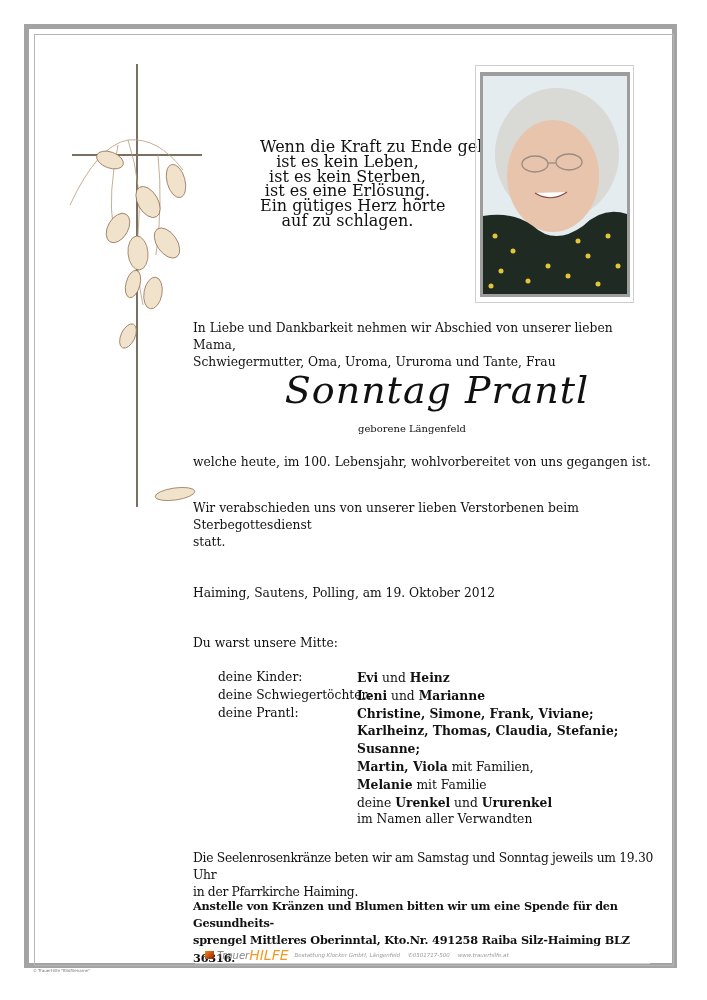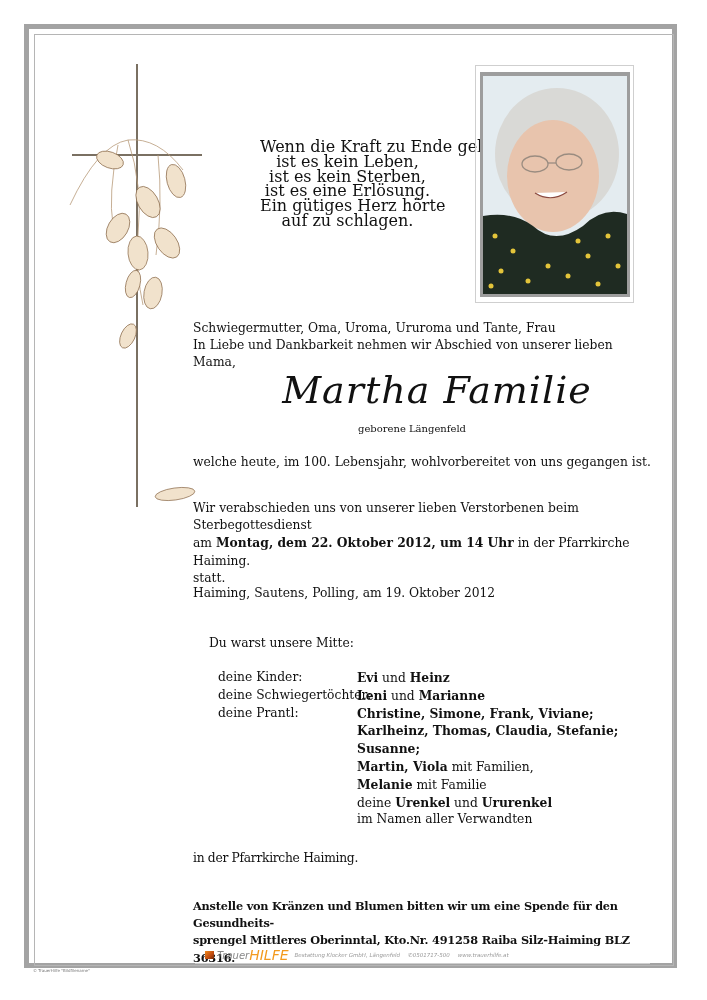--- a/index.html
+++ b/index.html
@@ -42,21 +42,21 @@
   .name {
     position: absolute; left: 282px; top: 368px; width: 310px; text-align: center;
     font-family: "DejaVu Serif", serif; font-style: italic; font-size: 38px; letter-spacing: 1px; color: #111;
   }
   .nee { position: absolute; left: 358px; top: 423px; font-family: "DejaVu Serif", serif; font-size: 10px; color: #111; }
   .p2 { top: 454px; width: 460px; }
   .p3 { top: 500px; width: 462px; }
   .p3 b { font-weight: bold; }
   .p3 .cond { letter-spacing: -0.45px; word-spacing: -1px; }
   .p4 { top: 585px; }
-  .p5 { top: 635px; margin-left: 16px; }
+  .p5 { top: 635px; }
 
   .fam { position: absolute; left: 218px; top: 669px; font-family: "DejaVu Serif", serif; font-size: 12.3px; line-height: 17.8px; }
   .fam-row { position: relative; height: 17.8px; white-space: nowrap; }
   .fam-label { position: absolute; left: 0; }
   .fam-val { position: absolute; left: 139px; }
   .fam b { font-weight: bold; }
 
   .p6 { top: 850px; width: 462px; letter-spacing: -0.3px; }
   .p7 { top: 898px; width: 462px; font-weight: bold; font-size: 11.3px; letter-spacing: -0.2px; }
 
@@ -137,32 +137,31 @@
     <g fill="none" stroke="#9a8c80" stroke-width="1.3">
       <ellipse cx="52" cy="88" rx="13" ry="8"></ellipse>
       <ellipse cx="86" cy="86" rx="13" ry="8"></ellipse>
       <line x1="65" y1="87" x2="73" y2="87"></line>
     </g>
     <path d="M52 117 Q68 127 84 116" fill="#fff" stroke="#8a4a40" stroke-width="1.2"></path>
   </svg>
 </div>
 
 <div class="text p1">
+  <div>In Liebe und Dankbarkeit nehmen wir Abschied von unserer lieben Mama,</div>
   <div>Schwiegermutter, Oma, Uroma, Ururoma und Tante, Frau</div>
-  <div>In Liebe und Dankbarkeit nehmen wir Abschied von unserer lieben Mama,</div>
-</div>
-
-<div class="name">Martha Familie</div>
+</div>
+
+<div class="name">Sonntag Prantl</div>
 <div class="nee">geborene Längenfeld</div>
 
 <div class="text p2">welche heute, im 100. Lebensjahr, wohlvorbereitet von uns gegangen ist.</div>
 
 <div class="text p3">
   <div>Wir verabschieden uns von unserer lieben Verstorbenen beim Sterbegottesdienst</div>
-  <div><span>am </span><b>Montag, dem 22. Oktober 2012, um 14 Uhr</b><span> in der Pfarrkirche Haiming.</span></div>
   <div>statt.</div>
 </div>
 
 <div class="text p4">Haiming, Sautens, Polling, am 19. Oktober 2012</div>
 <div class="text p5">Du warst unsere Mitte:</div>
 
 <div class="fam">
   <div class="fam-row">
     <span class="fam-label">deine Kinder:</span>
     <span class="fam-val"><b>Evi</b><span> und </span><b>Heinz</b></span>
@@ -189,20 +188,21 @@
   </div>
   <div class="fam-row">
     <span class="fam-val"><span>deine </span><b>Urenkel</b><span> und </span><b>Ururenkel</b></span>
   </div>
   <div class="fam-row">
     <span class="fam-val">im Namen aller Verwandten</span>
   </div>
 </div>
 
 <div class="text p6">
+  <div>Die Seelenrosenkränze beten wir am Samstag und Sonntag jeweils um 19.30 Uhr</div>
   <div>in der Pfarrkirche Haiming.</div>
 </div>
 
 <div class="text p7">
   <div>Anstelle von Kränzen und Blumen bitten wir um eine Spende für den Gesundheits-</div>
   <div>sprengel Mittleres Oberinntal, Kto.Nr. 491258 Raiba Silz-Haiming BLZ 36316.</div>
 </div>
 
 <div class="footer">
   <span class="logo-box"></span>

